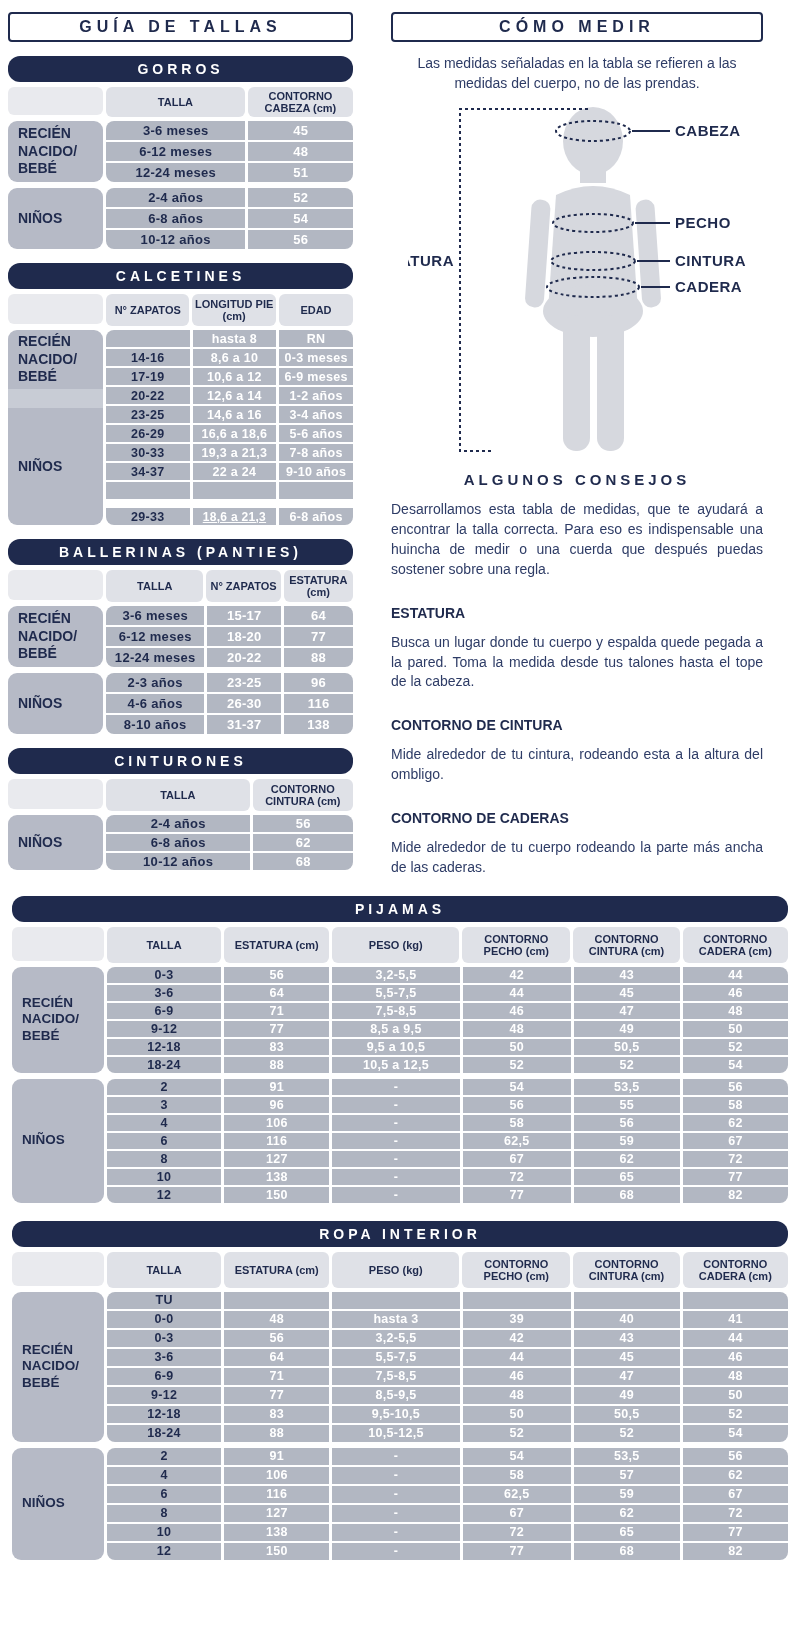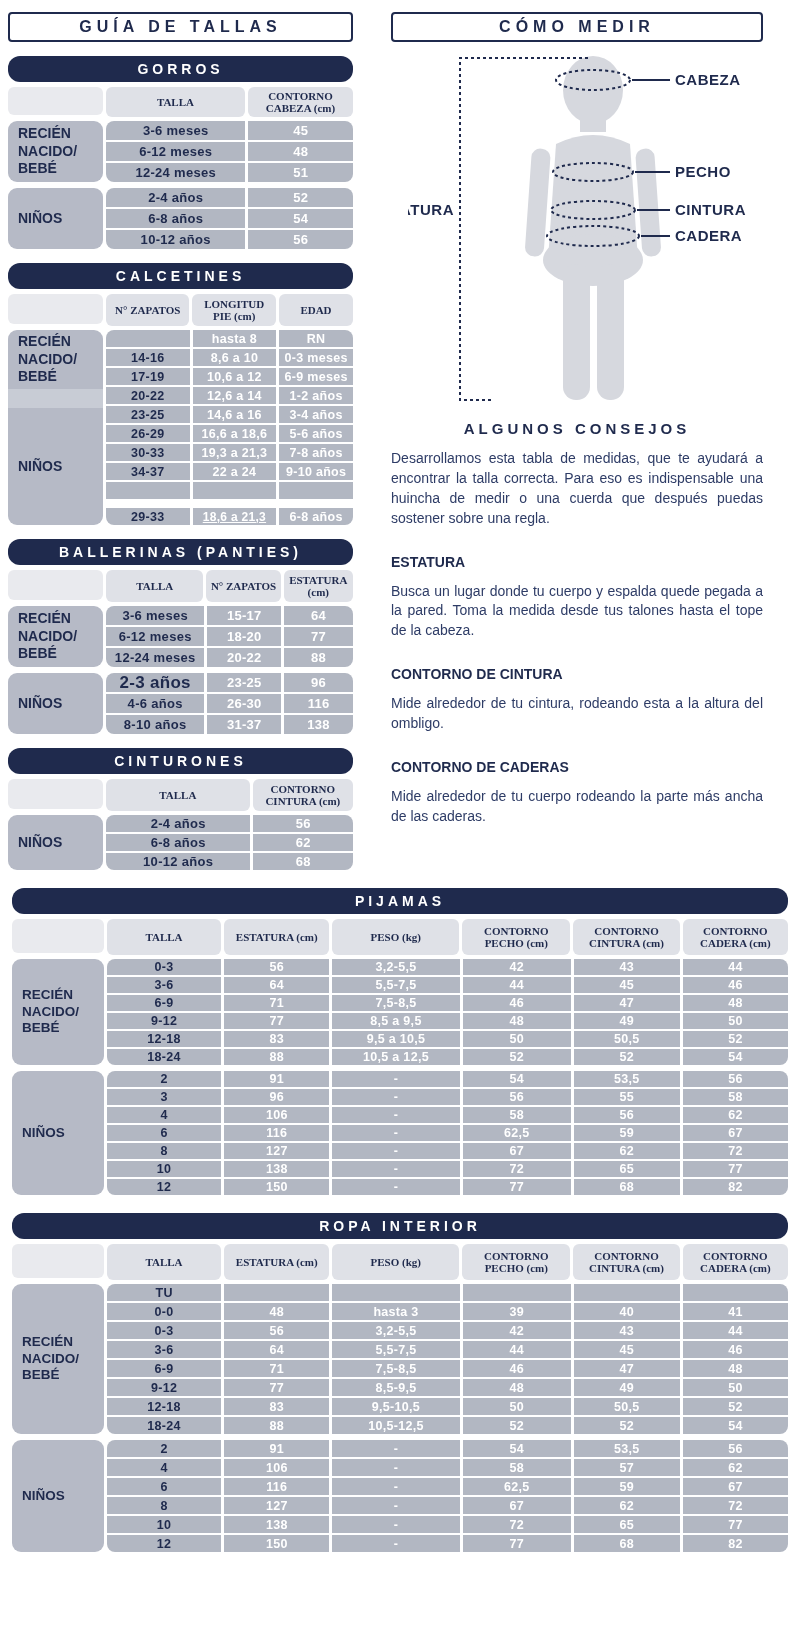--- a/index.html
+++ b/index.html
@@ -20,21 +20,21 @@
 
   
   .tbl{margin-top:14px;}
   .tbl-bar{
     background:#1F2A4D;color:#fff;border-radius:12px;height:26px;
     display:flex;align-items:center;justify-content:center;
     font-weight:bold;font-size:14px;letter-spacing:4px;
   }
   .tbl-head{display:flex;gap:3px;margin:5px 0 4px;}
   .corner{background:#E9EAEE;border-radius:6px;flex-shrink:0;}
-  .chips{display:flex;gap:3px;flex:1;font-family:Liberation Serif, serif;}
+  .chips{display:flex;gap:3px;flex:1;}
   .chip{
     background:#DFE1E7;border-radius:6px;color:#1F2A4D;font-weight:bold;
     font-size:11px;line-height:1.12;display:flex;align-items:center;justify-content:center;
     text-align:center;padding:1px 2px;
   }
   .blk{display:flex;gap:3px;}
   .blk + .blk{margin-top:6px;}
   .lab,.lab-stack{
     background:#B6BAC6;border-radius:9px;flex-shrink:0;color:#1F2A4D;
     font-weight:bold;line-height:1.25;
@@ -226,21 +226,21 @@
               <div class="cell size" style="flex: 100 1 0px; font-size: 13px;">12-24 meses</div>
               <div class="cell val" style="flex: 75 1 0px; font-size: 13px;">20-22</div>
               <div class="cell val" style="flex: 70 1 0px; font-size: 13px;">88</div>
             </div>
           </div>
         </div>
         <div class="blk">
           <div class="lab" style="width: 95px; font-size: 14px;">NIÑOS</div>
           <div class="rows">
             <div class="row" style="height: 19px;">
-              <div class="cell size" style="flex: 100 1 0px; font-size: 17px;">2-3 años</div>
+              <div class="cell size" style="flex: 100 1 0px; font-size: 13px;">2-3 años</div>
               <div class="cell val" style="flex: 75 1 0px; font-size: 13px;">23-25</div>
               <div class="cell val" style="flex: 70 1 0px; font-size: 13px;">96</div>
             </div>
             <div class="row" style="height: 19px;">
               <div class="cell size" style="flex: 100 1 0px; font-size: 13px;">4-6 años</div>
               <div class="cell val" style="flex: 75 1 0px; font-size: 13px;">26-30</div>
               <div class="cell val" style="flex: 70 1 0px; font-size: 13px;">116</div>
             </div>
             <div class="row" style="height: 19px;">
               <div class="cell size" style="flex: 100 1 0px; font-size: 13px;">8-10 años</div>
@@ -274,20 +274,21 @@
               <div class="cell size" style="flex: 145 1 0px; font-size: 13px;">10-12 años</div>
               <div class="cell val" style="flex: 100 1 0px; font-size: 13px;">68</div>
             </div>
           </div>
         </div>
       </div>
   </div>
 
   <div class="colR">
     <div class="title-box">CÓMO MEDIR</div>
+    <div class="intro">Las medidas señaladas en la tabla se refieren a las medidas del cuerpo, no de las prendas.</div>
 
     <div class="diagram-wrap">
       <svg width="355" height="368" viewBox="0 0 355 368">
 
         <g fill="#D6D8DE">
           <ellipse cx="185" cy="42" rx="30" ry="34"></ellipse>
           <rect x="172" y="64" width="26" height="20"></rect>
           <path d="M148,96 Q185,78 222,96 L230,212 Q185,228 140,212 Z"></path>
           <rect x="124" y="100" width="19" height="108" rx="9" transform="rotate(4 124 100)"></rect>
           <rect x="227" y="100" width="19" height="108" rx="9" transform="rotate(-4 246 100)"></rect>

